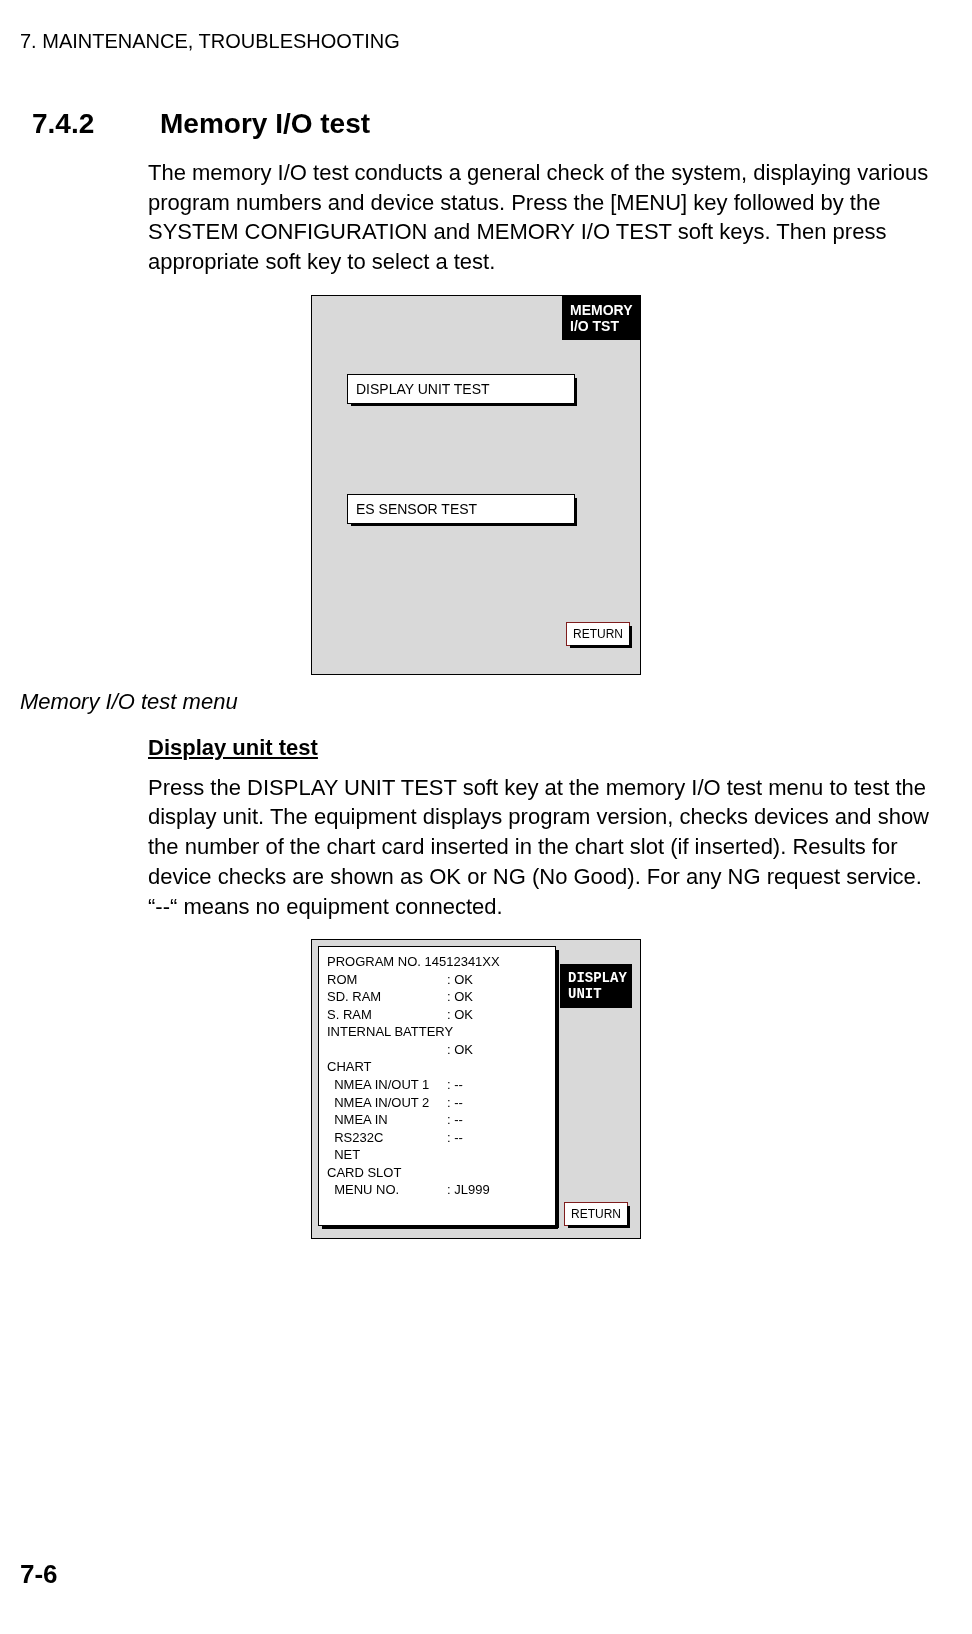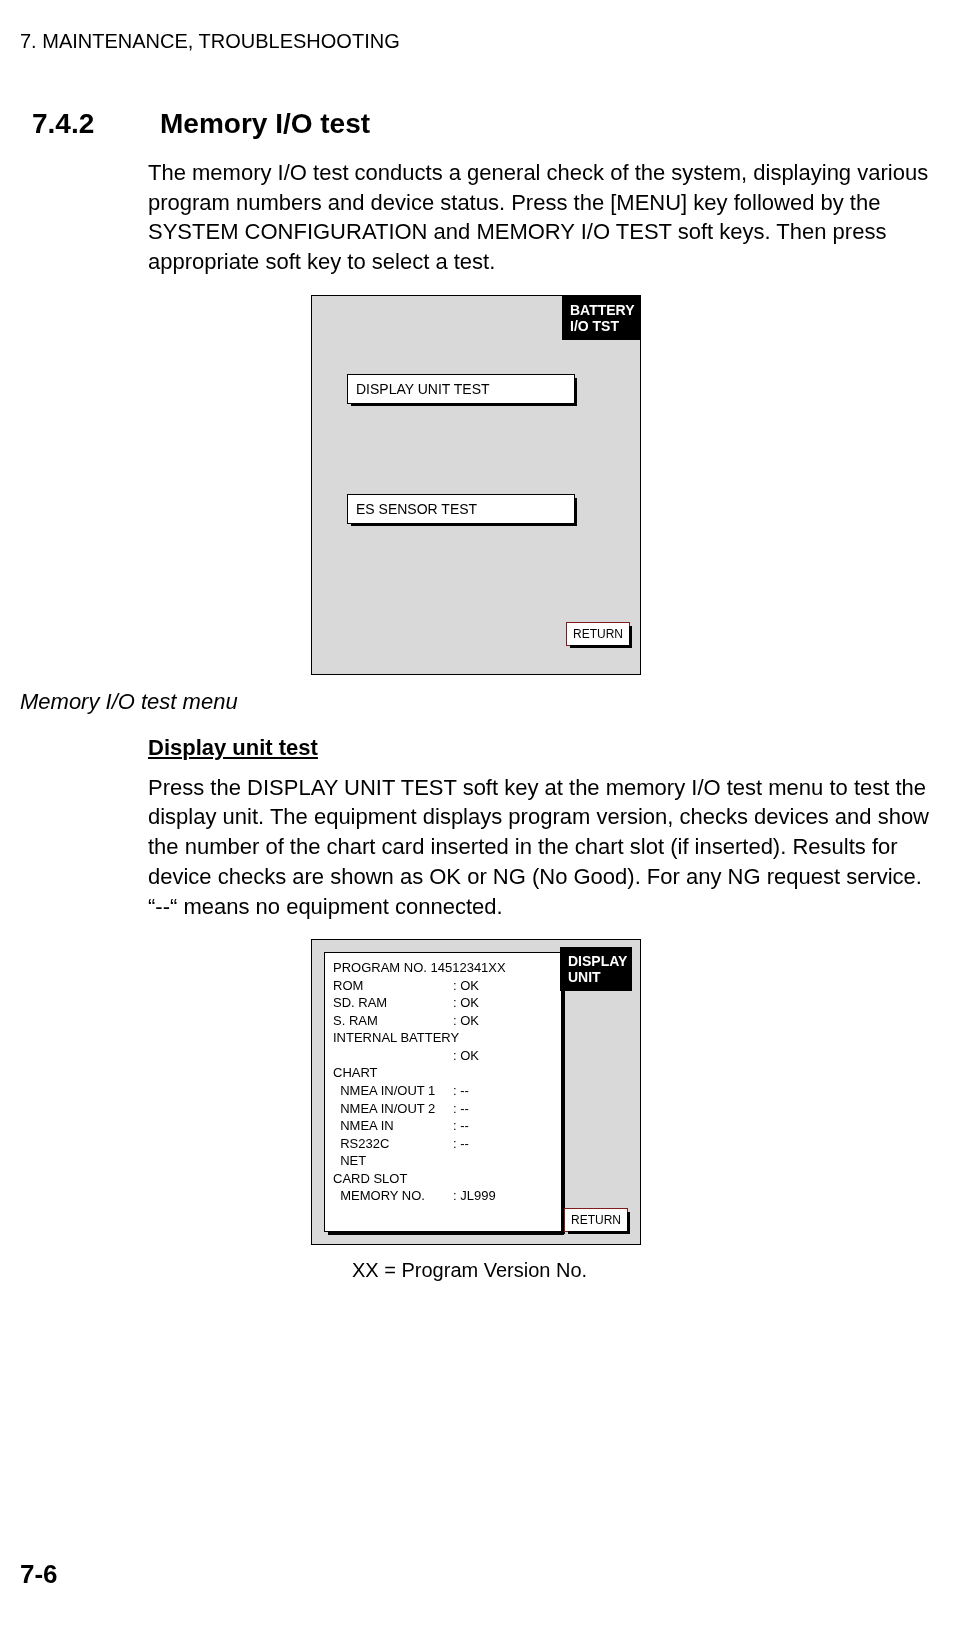--- a/index.html
+++ b/index.html
@@ -144,21 +144,21 @@
       margin-left: 128px;
       margin-bottom: 12px;
     }
 
     
     .screen2 {
       width: 330px;
       border: 1.5px solid #000;
       background: #d9d9d9;
       position: relative;
-      padding: 12px;
+      padding: 6px;
       min-height: 300px;
     }
     .screen2-inner {
       background: #fff;
       border: 1px solid #000;
       width: 238px;
       height: 280px;
       font-size: 13px;
       padding: 6px 8px;
       line-height: 1.35;
@@ -176,23 +176,24 @@
     .screen2-inner::before {
       content: "";
       position: absolute;
       bottom: -4px;
       left: 3px;
       width: 100%;
       height: 4px;
       background: #000;
     }
     .screen2 .softkey-active {
-      top: 7px;
+      top: 24px;
       right: 8px;
       width: 72px;
+      font-family: Liberation Mono, monospace;
     }
     .screen2 .return-btn {
       right: 12px;
       bottom: 12px;
     }
     .row2 {
       display: flex;
     }
     .row2 .lbl { width: 120px; white-space: pre; }
     .row2 .val { }
@@ -221,21 +222,21 @@
   <div class="section-row">
     <div class="section-num">7.4.2</div>
     <div class="section-title">Memory I/O test</div>
   </div>
 
   <div class="body-text">The memory I/O test conducts a general check of the system, displaying various program numbers and device status. Press the [MENU] key followed by the SYSTEM CONFIGURATION and MEMORY I/O TEST soft keys. Then press appropriate soft key to select a test.</div>
 
   <div class="diagram-wrap">
     <div class="screen1">
       <div class="softkey-active">
-        <span>BATTERY</span><br>
+        <span>MEMORY</span><br>
         <span>I/O TST</span>
       </div>
       <div class="menu-btn" style="top:78px">
         <span>DISPLAY UNIT TEST</span>
       </div>
       <div class="menu-btn" style="top:198px">
         <span>ES SENSOR TEST</span>
       </div>
       <div class="return-btn">
         <span>RETURN</span>
@@ -298,31 +299,30 @@
           </div>
         <div class="row2">
             <span class="lbl">  NET</span>
             <span class="val"></span>
           </div>
         <div class="row2">
             <span class="lbl">CARD SLOT</span>
             <span class="val"></span>
           </div>
         <div class="row2">
-            <span class="lbl">  MEMORY NO.</span>
+            <span class="lbl">  MENU NO.</span>
             <span class="val">: JL999</span>
           </div>
       </div>
       <div class="softkey-active">
         <span>DISPLAY</span><br>
         <span>UNIT</span>
       </div>
       <div class="return-btn">
         <span>RETURN</span>
       </div>
     </div>
   </div>
 
-  <div class="note-under-fig">XX = Program Version No.</div>
 
 
   <div class="page-number">7-6</div>
 </div>
 
 </body></html>

